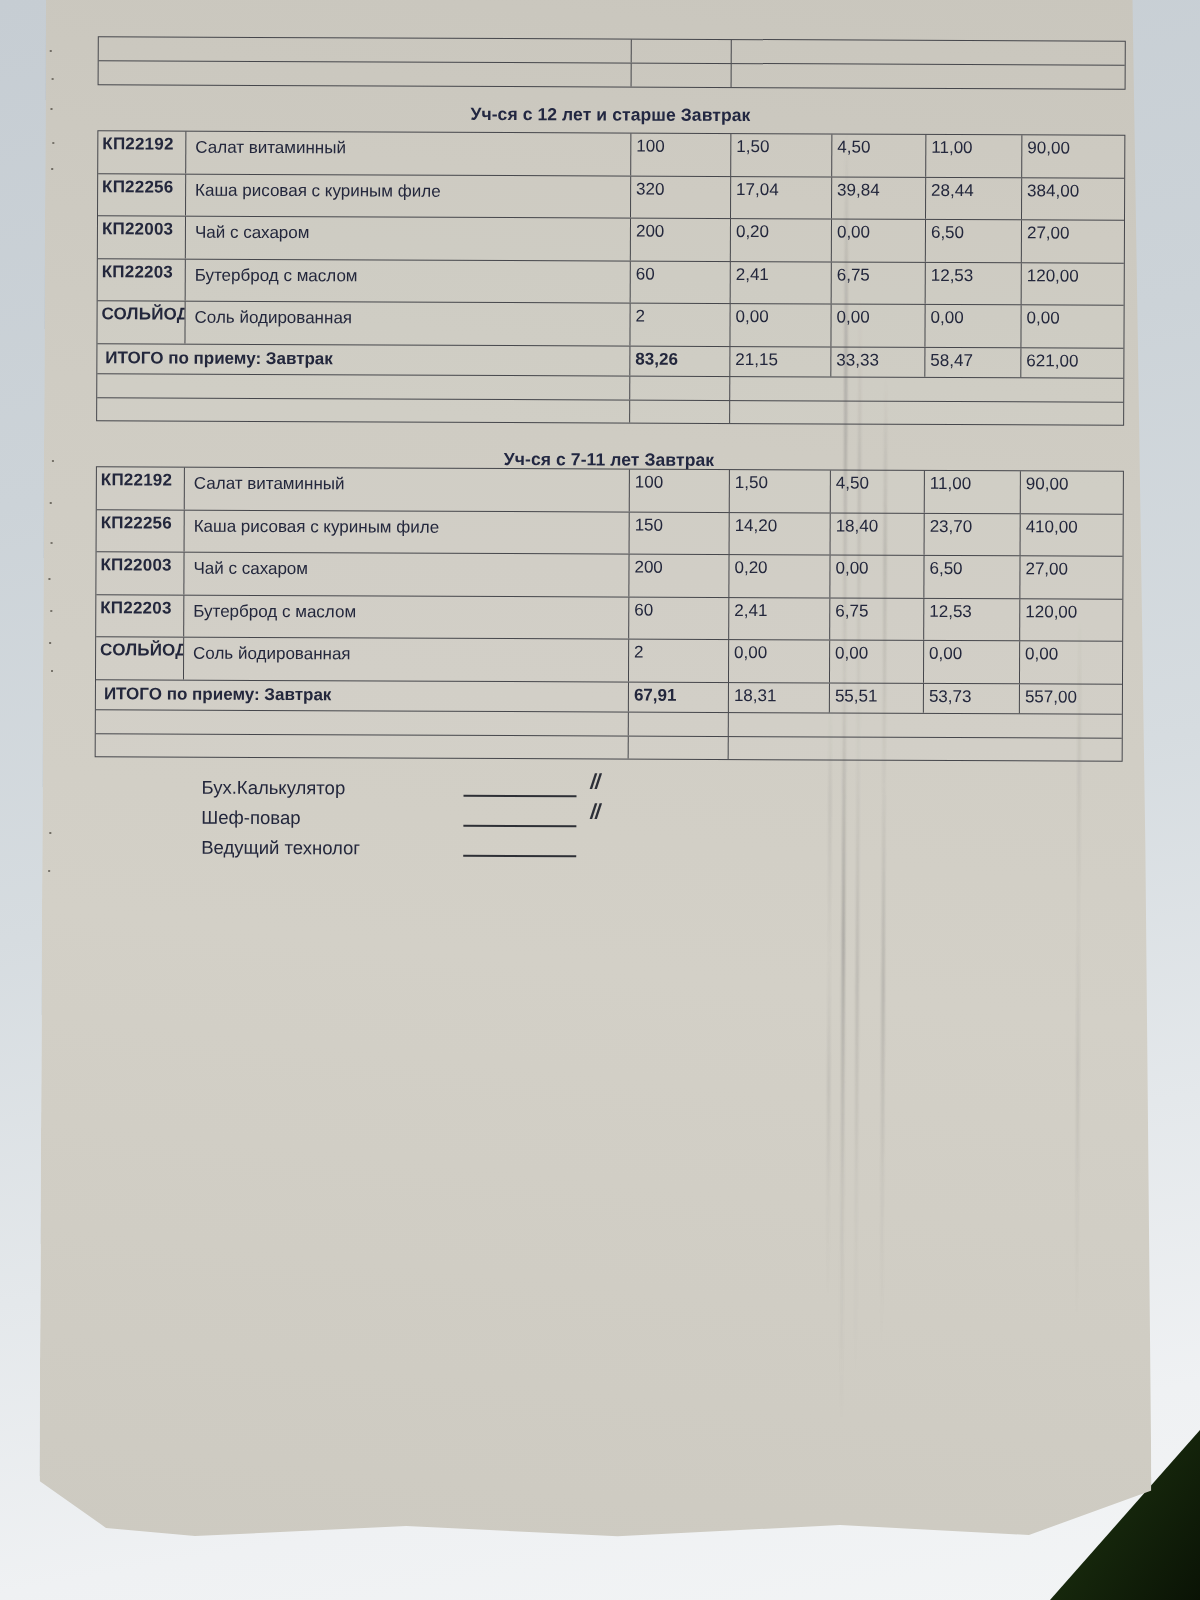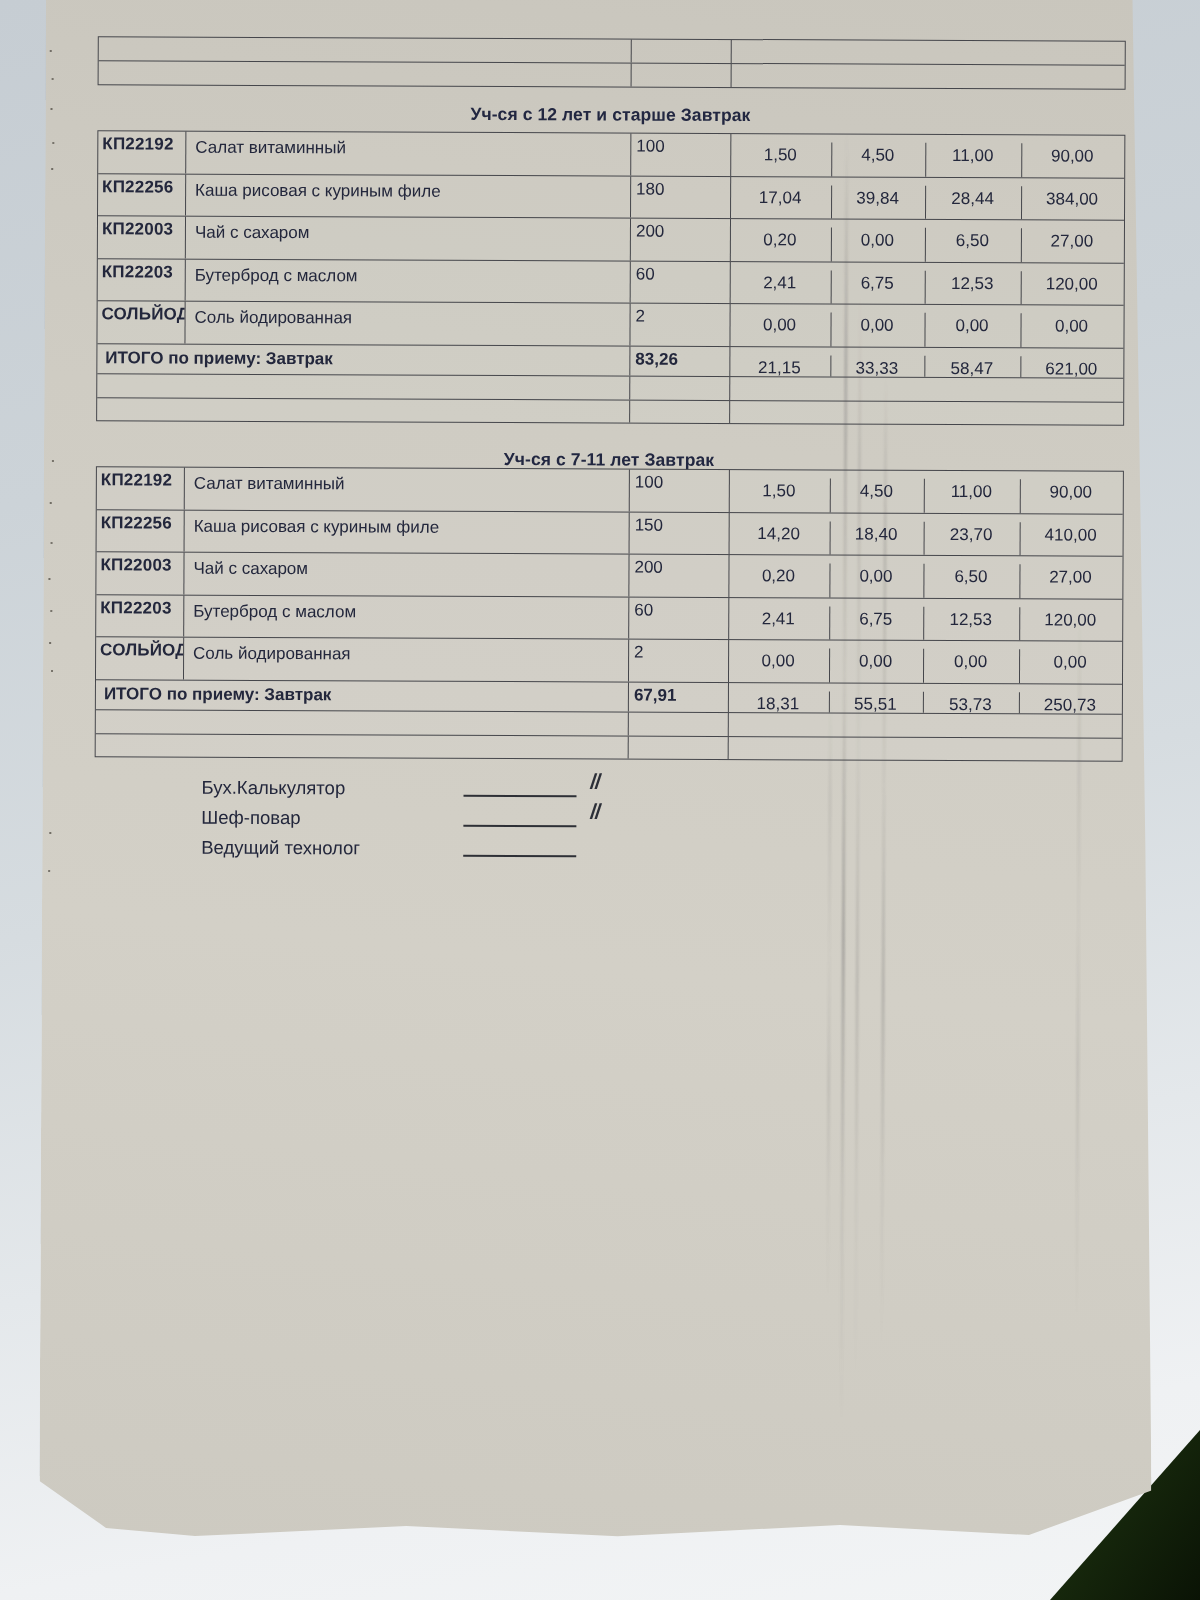--- a/index.html
+++ b/index.html
@@ -47,21 +47,21 @@
   .row:last-child{border-bottom:none;}
   .data-row{height:41.6px;}
   .total-row{height:28.6px;}
   .empty-row{height:23.6px; grid-template-columns:533px 100px 393px;}
   .empty-row.short{height:21.6px;}
   .cell{border-right:1.4px solid #45464b; font-size:17px; line-height:1.15; padding:3px 5px 0 5px; overflow:hidden;}
   .cell:last-child{border-right:none;}
   .cell.code{padding-left:4px; letter-spacing:.2px;font-weight:bold;}
   .cell.name{padding-left:9px; padding-top:6px;}
   .cell.qty{text-align:left;}
-  .cell.num{text-align:center; padding-right:7px;margin-top:8px;}
+  .cell.num{text-align:left; padding-right:7px;}
   .total-row .cell.lbl{grid-column:1/3; font-weight:bold; padding-left:8px; padding-top:4px;}
   .total-row .cell.qty{font-weight:bold;}
   
   .sign-block{position:absolute; left:159px; top:780px; width:620px;}
   .sign-row{display:flex; align-items:flex-end; height:30px;}
   .sign-label{width:262px; font-size:18.5px; color:#23273c; padding-bottom:2px;}
   .sign-line{width:113px; border-bottom:2.2px solid #2e3036; margin-bottom:5px;}
   .sign-mark{margin-left:14px; font-size:21px; font-weight:bold; color:#2c2f38;
     transform:translateY(-9px) skewX(-8deg); letter-spacing:-1px;}
 </style>
@@ -100,21 +100,21 @@
     <div class="cell name">Салат витаминный</div>
     <div class="cell qty">100</div>
     <div class="cell num">1,50</div>
     <div class="cell num">4,50</div>
     <div class="cell num">11,00</div>
     <div class="cell num">90,00</div>
   </div>
         <div class="row data-row">
     <div class="cell code">КП22256</div>
     <div class="cell name">Каша рисовая с куриным филе</div>
-    <div class="cell qty">180</div>
+    <div class="cell qty">320</div>
     <div class="cell num">17,04</div>
     <div class="cell num">39,84</div>
     <div class="cell num">28,44</div>
     <div class="cell num">384,00</div>
   </div>
         <div class="row data-row">
     <div class="cell code">КП22003</div>
     <div class="cell name">Чай с сахаром</div>
     <div class="cell qty">200</div>
     <div class="cell num">0,20</div>
@@ -206,21 +206,21 @@
     <div class="cell num">0,00</div>
     <div class="cell num">0,00</div>
     <div class="cell num">0,00</div>
   </div>
         <div class="row total-row">
         <div class="cell lbl">ИТОГО по приему: Завтрак</div>
         <div class="cell qty">67,91</div>
         <div class="cell num">18,31</div>
         <div class="cell num">55,51</div>
         <div class="cell num">53,73</div>
-        <div class="cell num">250,73</div>
+        <div class="cell num">557,00</div>
       </div>
       <div class="row empty-row">
         <div class="cell"></div>
           <div class="cell"></div>
           <div class="cell"></div>
       </div>
       <div class="row empty-row short">
         <div class="cell"></div>
           <div class="cell"></div>
           <div class="cell"></div>

